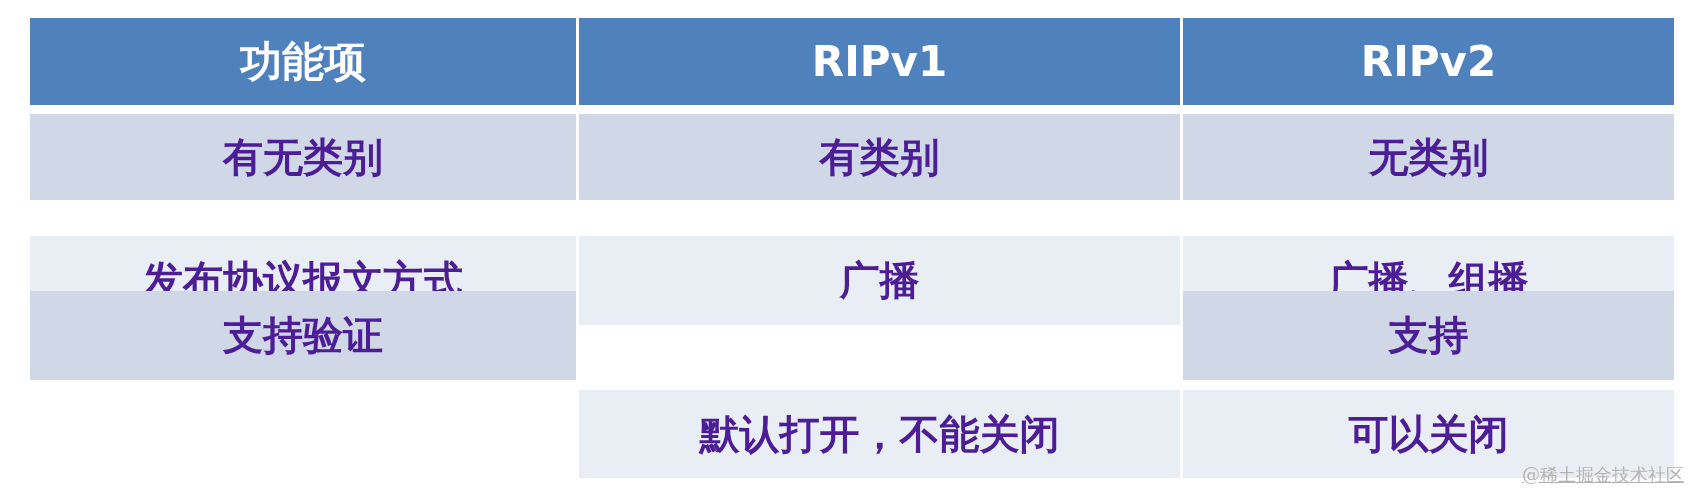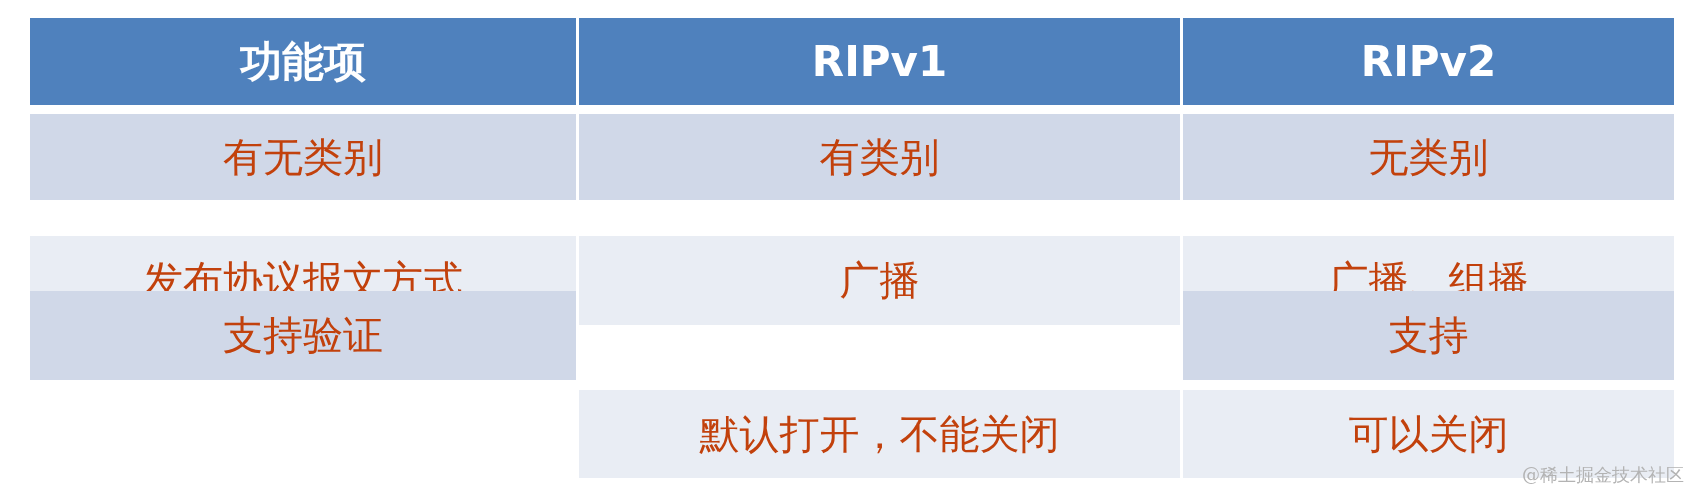--- a/index.html
+++ b/index.html
@@ -26,23 +26,24 @@
       width: 1644px;
       display: flex;
     }
     .cell {
       position: absolute;
       top: 0;
       height: 100%;
       display: flex;
       align-items: center;
       justify-content: center;
-      color: #c2410c;
+      color: #4c1d95;
       font-size: 40px;
       white-space: nowrap;
+      font-weight: bold;
     }
     .c0 { left: 0; width: 546px; }
     .c1 { left: 549px; width: 601px; }
     .c2 { left: 1153px; width: 491px; }
 
     .header .cell {
       background: #4F81BD;
       color: #ffffff;
       font-weight: bold;
       font-size: 42px;
@@ -52,20 +53,21 @@
 
     .watermark {
       position: absolute;
       left: 1522px;
       top: 463px;
       font-size: 18px;
       color: #B3B3B3;
       font-family: "DejaVu Serif", "Liberation Serif", serif;
       white-space: nowrap;
       letter-spacing: 0px;
+      text-decoration: underline;
     }
   </style>
 </head>
 <body>
 
 <div class="table">
   <div class="row header" style="top:0; height:87px;">
     <div class="cell c0">功能项</div>
     <div class="cell c1">RIPv1</div>
     <div class="cell c2">RIPv2</div>

